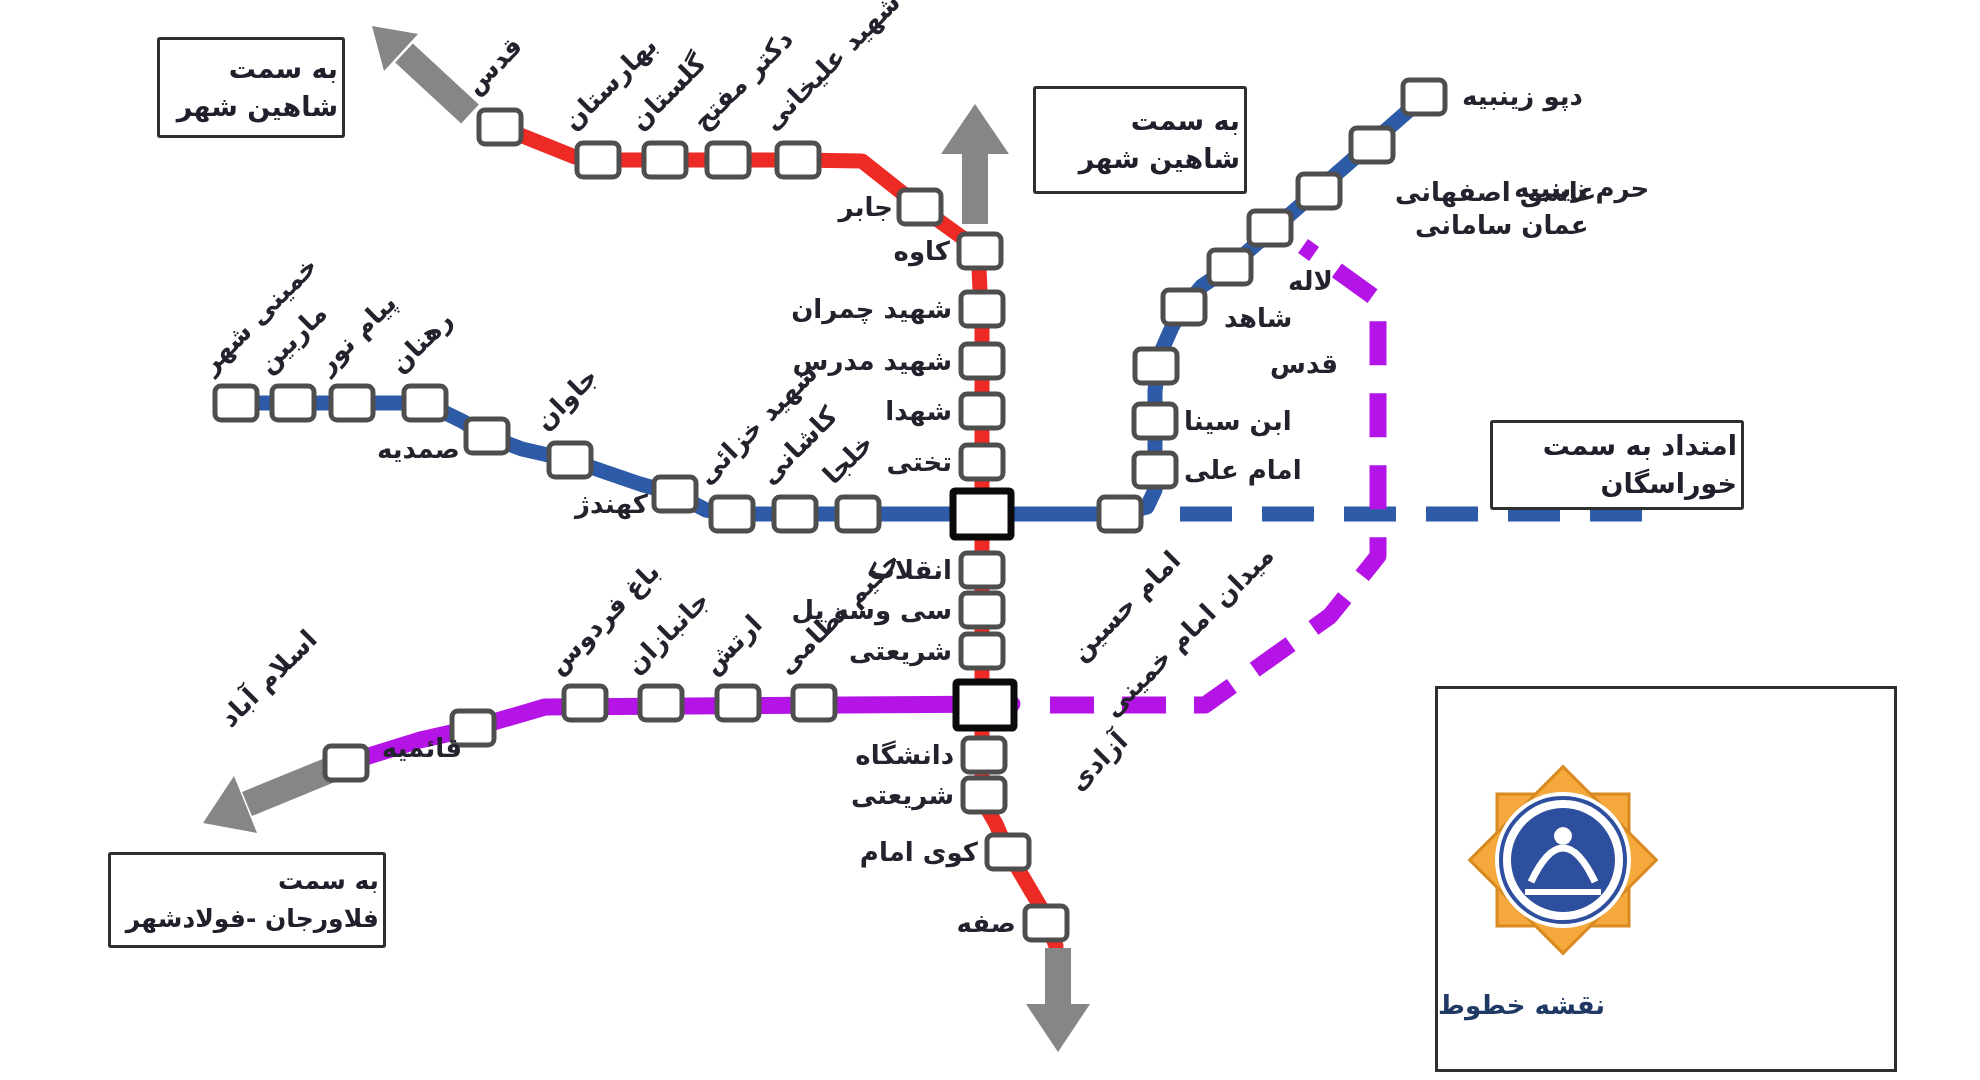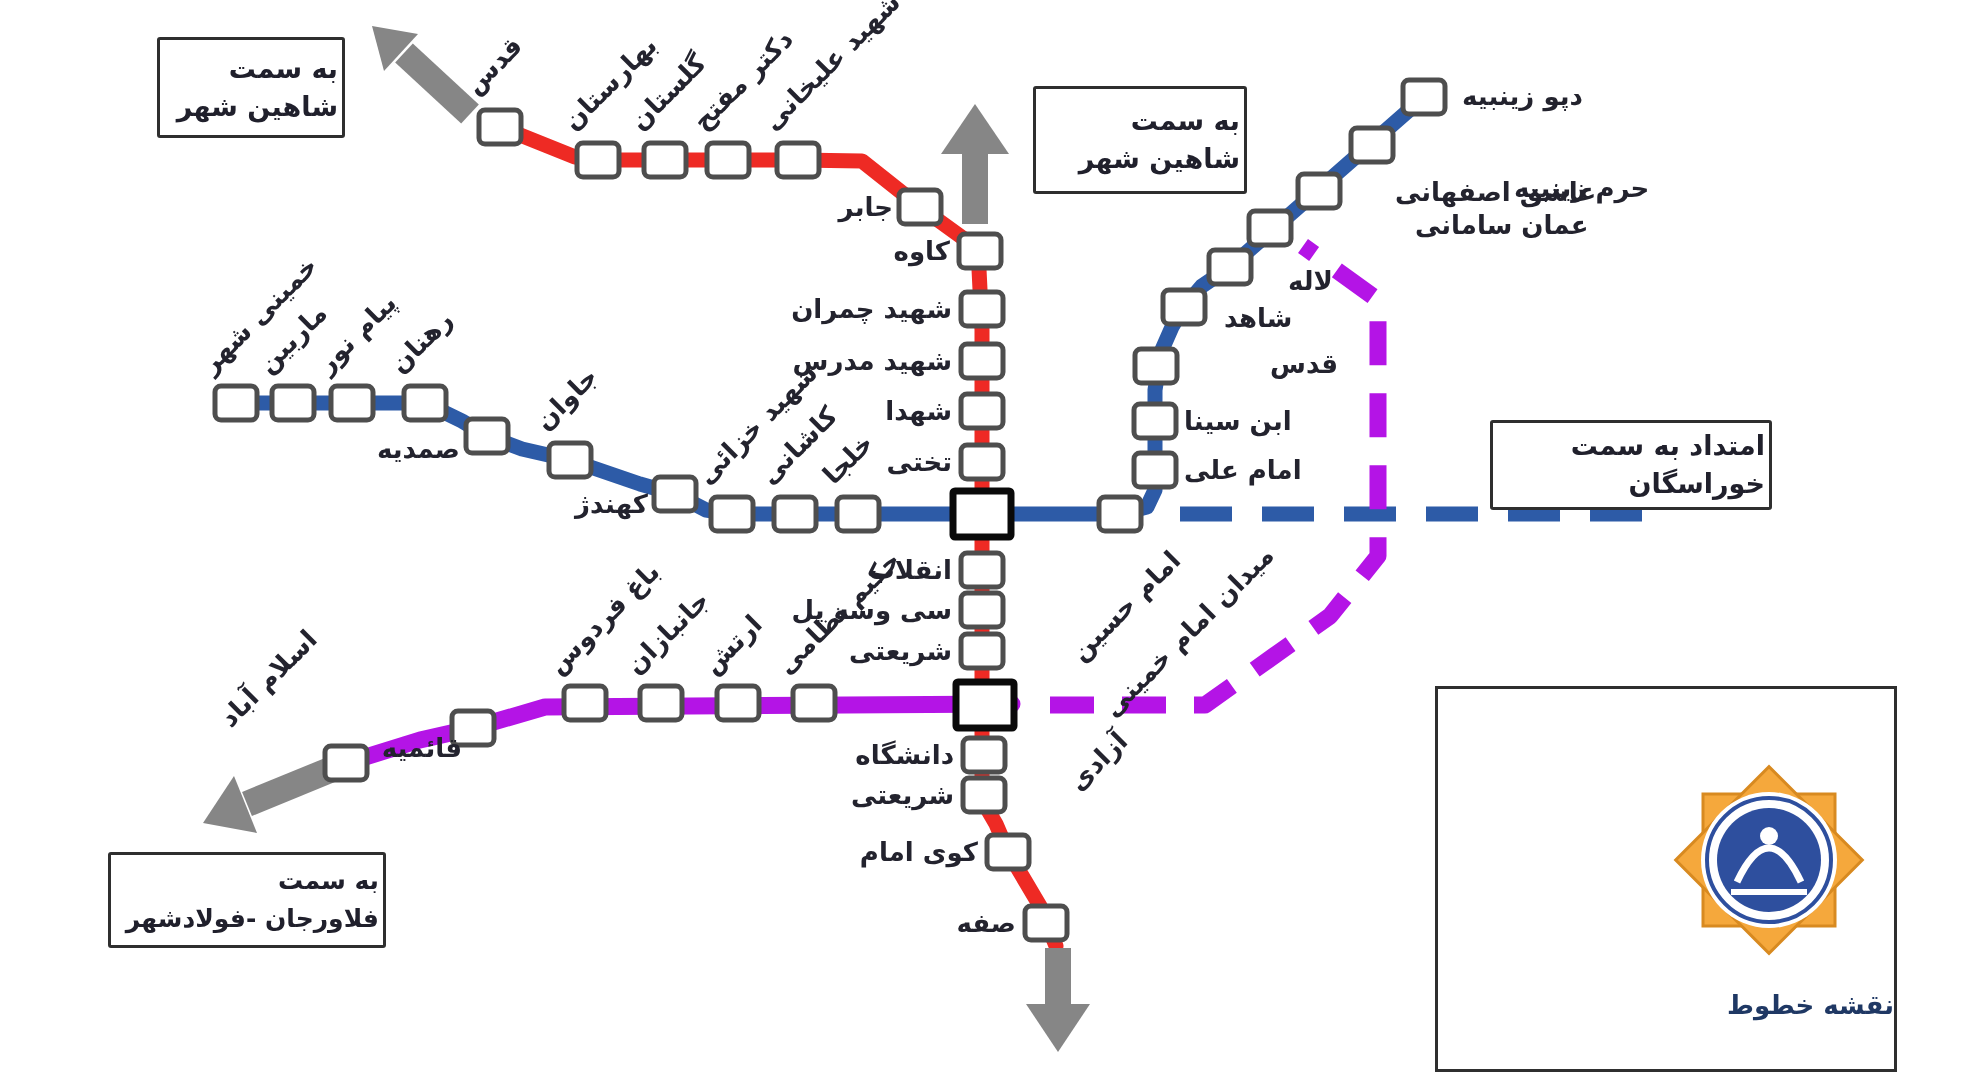--- a/index.html
+++ b/index.html
@@ -10,21 +10,21 @@
   .lbl{position:absolute;font-weight:bold;font-size:26px;color:#23232e;white-space:nowrap;
        direction:rtl;line-height:32px;}
   .rot-up{height:30px;line-height:30px;transform-origin:0 100%;transform:rotate(-45deg);}
   .rot-down{height:30px;line-height:30px;transform-origin:100% 0;transform:rotate(-45deg);}
   .dirbox{position:absolute;border:3px solid #2f2f2f;border-radius:3px;background:#fff;
           display:flex;flex-direction:column;justify-content:center;align-items:flex-start;gap:8px;
           font-weight:bold;font-size:27px;color:#20202c;direction:rtl;box-sizing:border-box;
           text-align:center;padding:4px;}
   .dirbox .bl{line-height:30px;}
   .logo-frame{position:absolute;border:3px solid #2f2f2f;background:#fff;box-sizing:border-box;
-          display:flex;flex-direction:column;justify-content:center;align-items:flex-end;gap:2px;}
+          display:flex;flex-direction:column;justify-content:center;align-items:flex-start;gap:2px;}
   .logo-t{font-weight:bold;font-size:26px;color:#1f3864;direction:rtl;line-height:36px;text-align:center;}
 </style>
 </head>
 <body>
 
 <div id="stage">
 
   <svg id="map-svg" width="1980" height="1080" viewBox="0 0 1980 1080">
     <g id="g-lines">
         <polyline points="500,127 575,157 605,160 798,160 862,161 920,207 978,249 982,330 982,800 996,824 1008,852 1040,906 1048,926 1056,946" fill="none" stroke="#ee2a24" stroke-width="15" stroke-linejoin="round" stroke-linecap="round"></polyline>
@@ -145,21 +145,21 @@
   <div class="dirbox" style="left:157px;top:37px;width:188px;height:101px">
     <div class="bl">به سمت</div>
     <div class="bl">شاهین شهر</div>
   </div>
 
   <div class="dirbox" style="left:1033px;top:86px;width:214px;height:108px">
     <div class="bl">به سمت</div>
     <div class="bl">شاهین شهر</div>
   </div>
 
-  <div class="dirbox" style="left:1490px;top:420px;width:282px;height:90px">
+  <div class="dirbox" style="left:1490px;top:420px;width:254px;height:90px">
     <div class="bl">امتداد به سمت</div>
     <div class="bl">خوراسگان</div>
   </div>
 
   <div class="dirbox" style="left:108px;top:852px;width:278px;height:96px;font-size:25px">
     <div class="bl">به سمت</div>
     <div class="bl">فلاورجان -فولادشهر</div>
   </div>
 
 

